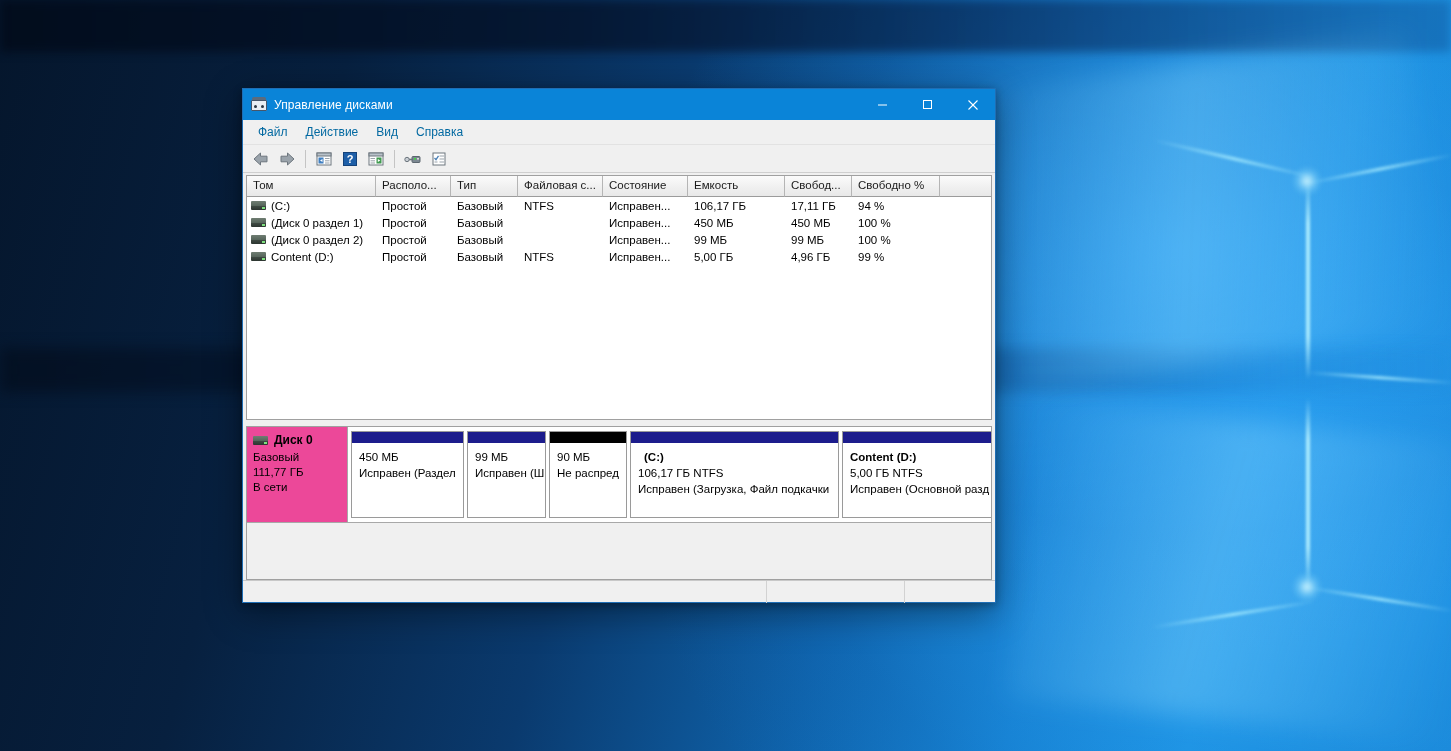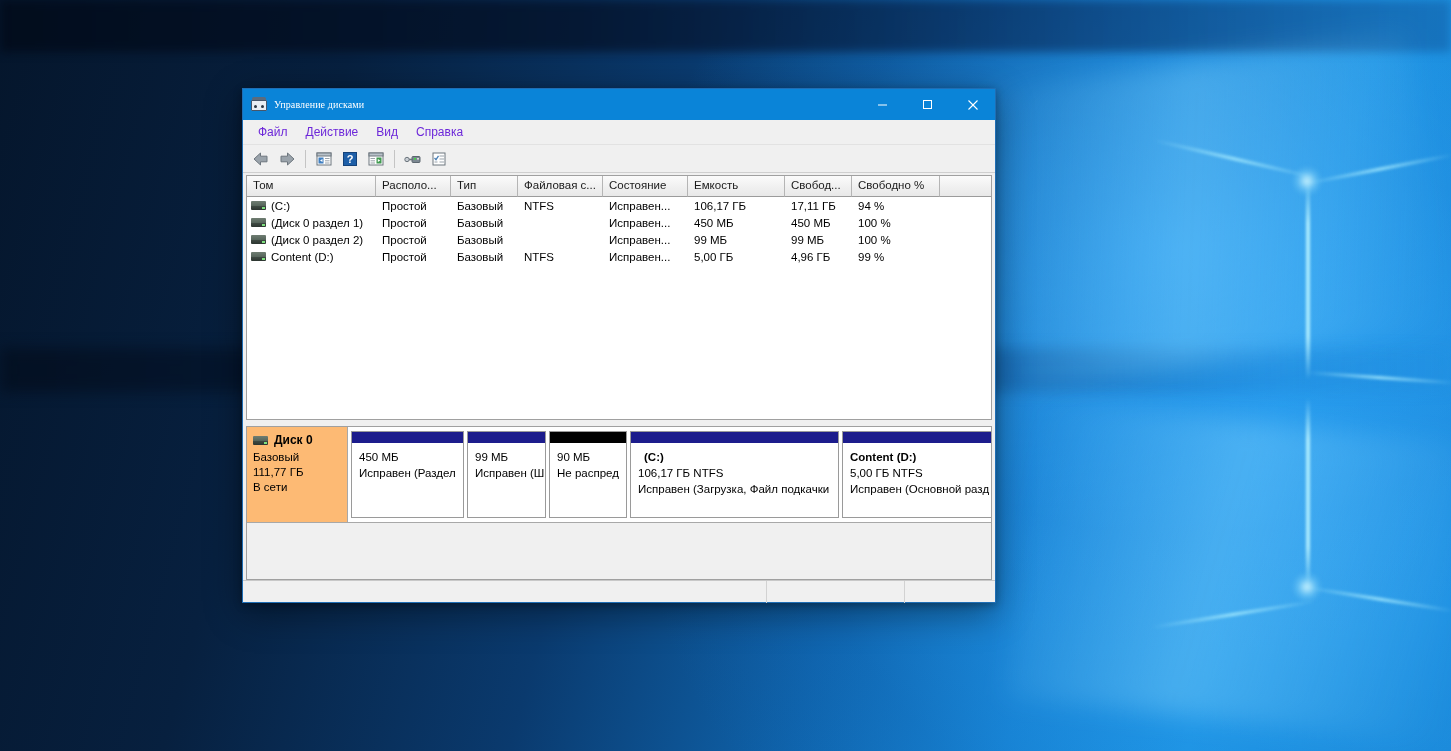--- a/index.html
+++ b/index.html
@@ -72,42 +72,41 @@
   .title-icon .ti-lid {
     position: absolute; left: 1px; top: 0px; width: 14px; height: 5px;
     background: #5b6b7d; border-radius: 2px 2px 0 0;
   }
   .title-icon .ti-dot {
     position: absolute; top: 8px; width: 3px; height: 3px;
     background: #2b3642; border-radius: 50%;
   }
   .title-icon .d1 { left: 3px; } .title-icon .d2 { left: 10px; }
   .titlebar-text {
-    color: #ffffff; font-size: 10px; letter-spacing: 0.1px;
+    color: #ffffff; font-size: 12px; letter-spacing: 0.1px;
     white-space: nowrap;
-    font-family: Liberation Serif, serif;
   }
   .titlebar-spacer { flex: 1 1 auto; }
   .win-btns { display: flex; height: 31px; }
   .win-btn {
     width: 45px; height: 31px;
     display: flex; align-items: center; justify-content: center;
     color: #ffffff;
   }
   .win-btn svg { display: block; }
 
   
   .menubar {
     height: 25px; background: #f0f0f0;
     display: flex; align-items: center;
     padding-left: 6px; flex: 0 0 auto;
     border-bottom: 1px solid #e2e2e2;
   }
   .menu-item {
-    font-size: 12px; color: #6d28d9; padding: 3px 9px;
+    font-size: 12px; color: #0369a1; padding: 3px 9px;
     white-space: nowrap; cursor: default;
   }
 
   
   .toolbar {
     height: 28px; background: #f0f0f0;
     display: flex; align-items: center;
     padding-left: 6px; gap: 2px;
     flex: 0 0 auto;
     border-bottom: 1px solid #cfcfcf;
@@ -161,21 +160,21 @@
     margin: 6px 3px 0 3px;
     background: #ffffff;
     border: 1px solid #a0a0a0;
     display: flex; flex-direction: column;
     overflow: hidden;
     position: relative;
   }
   .disk-row { display: flex; height: 96px; flex: 0 0 auto; }
   .disk-info {
     width: 101px; flex: 0 0 auto;
-    background: #fdba74;
+    background: #ec4899;
     border-right: 1px solid #a8a8a8;
     border-bottom: 1px solid #a8a8a8;
     padding: 6px 0 0 6px;
   }
   .disk-title { display: flex; align-items: center; margin-bottom: 3px; }
   .disk-title .drive-ico { margin-right: 6px; }
   .disk-title-text { font-size: 12px; font-weight: bold; color: #000; }
   .disk-meta { font-size: 11.5px; color: #000; line-height: 15px; }
   .parts-strip {
     flex: 1 1 auto;

